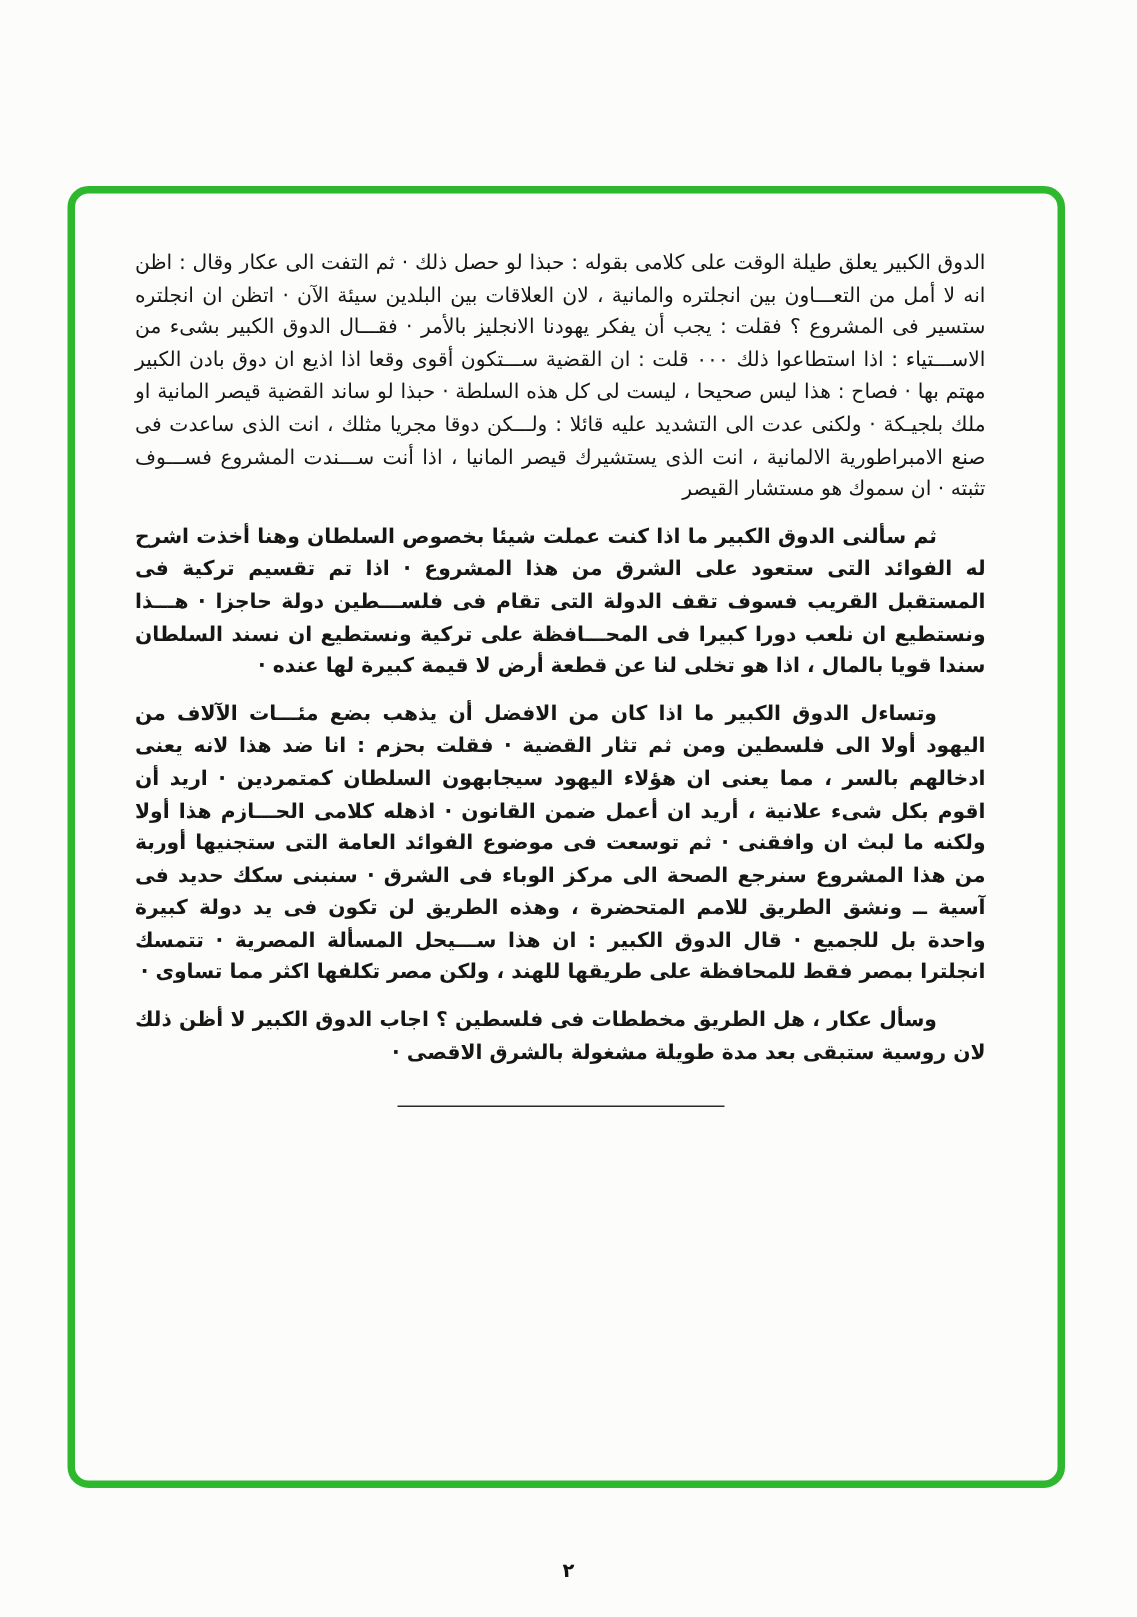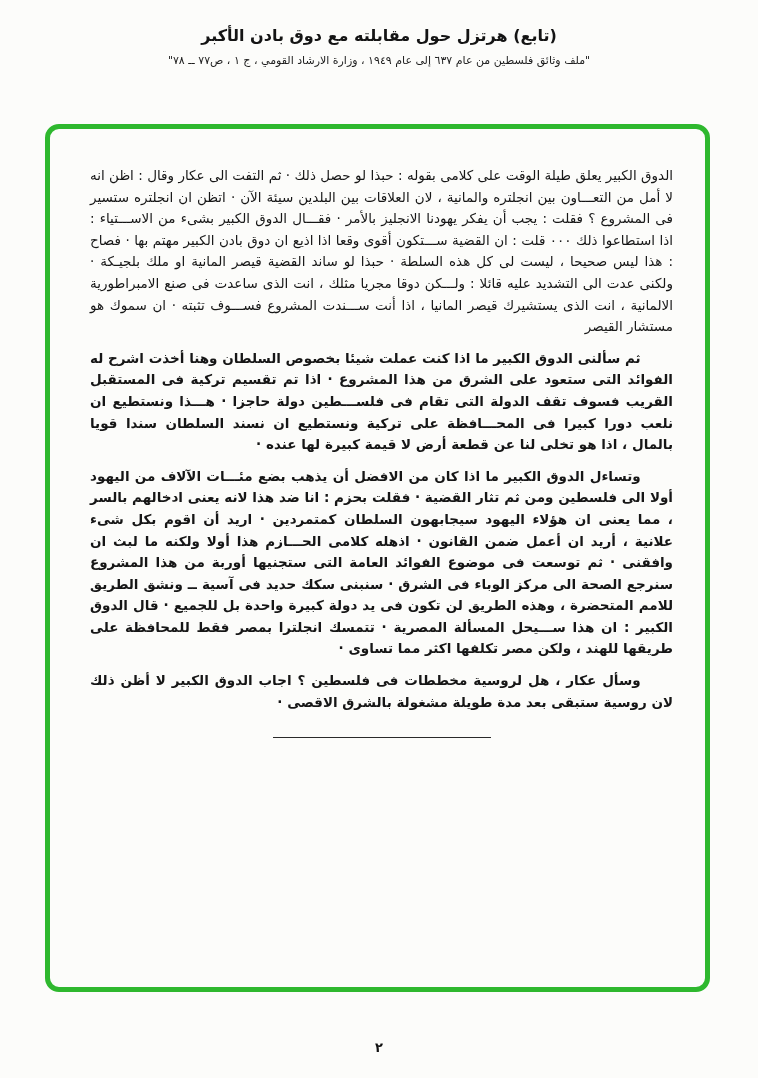--- a/index.html
+++ b/index.html
@@ -40,21 +40,21 @@
     width: 665px;
     height: 868px;
     border: 5px solid #2eb82e;
     border-radius: 14px;
     box-sizing: border-box;
     background: transparent;
   }
   .content {
     direction: rtl;
     text-align: justify;
-    padding: 36px 32px 0 40px;
+    padding: 36px 48px 0 40px;
     font-size: 13.5px;
     line-height: 1.6;
     color: #161616;
   }
   .content p {
     margin: 0 0 10px 0;
   }
   .content p.indented {
     text-indent: 2.4em;
     font-weight: bold;
@@ -73,30 +73,26 @@
     font-size: 13px;
     font-weight: bold;
     color: #111;
   }
 </style>
 </head>
 <body>
 
 <div class="page">
 
-  <div class="header">
-    <div class="doc-title">(تابع) هرتزل حول مقابلته مع دوق بادن الأكبر</div>
-    <div class="doc-source">"ملف وثائق فلسطين من عام ٦٣٧ إلى عام ١٩٤٩ ، وزارة الارشاد القومي ، ج ١ ، ص٧٧ ــ ٧٨"</div>
-  </div>
 
   <div class="frame">
     <div class="content">
       <p>الدوق الكبير يعلق طيلة الوقت على كلامى بقوله : حبذا لو حصل ذلك · ثم التفت الى عكار وقال : اظن انه لا أمل من التعـــاون بين انجلتره والمانية ، لان العلاقات بين البلدين سيئة الآن · اتظن ان انجلتره ستسير فى المشروع ؟ فقلت : يجب أن يفكر يهودنا الانجليز بالأمر · فقـــال الدوق الكبير بشىء من الاســـتياء : اذا استطاعوا ذلك ٠٠٠ قلت : ان القضية ســـتكون أقوى وقعا اذا اذيع ان دوق بادن الكبير مهتم بها · فصاح : هذا ليس صحيحا ، ليست لى كل هذه السلطة · حبذا لو ساند القضية قيصر المانية او ملك بلجيـكة · ولكنى عدت الى التشديد عليه قائلا : ولـــكن دوقا مجريا مثلك ، انت الذى ساعدت فى صنع الامبراطورية الالمانية ، انت الذى يستشيرك قيصر المانيا ، اذا أنت ســـندت المشروع فســـوف تثبته · ان سموك هو مستشار القيصر</p>
       <p class="indented">ثم سألنى الدوق الكبير ما اذا كنت عملت شيئا بخصوص السلطان وهنا أخذت اشرح له الفوائد التى ستعود على الشرق من هذا المشروع · اذا تم تقسيم تركية فى المستقبل القريب فسوف تقف الدولة التى تقام فى فلســـطين دولة حاجزا · هـــذا ونستطيع ان نلعب دورا كبيرا فى المحـــافظة على تركية ونستطيع ان نسند السلطان سندا قويا بالمال ، اذا هو تخلى لنا عن قطعة أرض لا قيمة كبيرة لها عنده ·</p>
       <p class="indented">وتساءل الدوق الكبير ما اذا كان من الافضل أن يذهب بضع مئـــات الآلاف من اليهود أولا الى فلسطين ومن ثم تثار القضية · فقلت بحزم : انا ضد هذا لانه يعنى ادخالهم بالسر ، مما يعنى ان هؤلاء اليهود سيجابهون السلطان كمتمردين · اريد أن اقوم بكل شىء علانية ، أريد ان أعمل ضمن القانون · اذهله كلامى الحـــازم هذا أولا ولكنه ما لبث ان وافقنى · ثم توسعت فى موضوع الفوائد العامة التى ستجنيها أوربة من هذا المشروع سنرجع الصحة الى مركز الوباء فى الشرق · سنبنى سكك حديد فى آسية ــ ونشق الطريق للامم المتحضرة ، وهذه الطريق لن تكون فى يد دولة كبيرة واحدة بل للجميع · قال الدوق الكبير : ان هذا ســـيحل المسألة المصرية · تتمسك انجلترا بمصر فقط للمحافظة على طريقها للهند ، ولكن مصر تكلفها اكثر مما تساوى ·</p>
-      <p class="indented">وسأل عكار ، هل لروسية مخططات فى فلسطين ؟ اجاب الدوق الكبير لا أظن ذلك لان روسية ستبقى بعد مدة طويلة مشغولة بالشرق الاقصى ·</p>
+      <p class="indented">وسأل عكار ، هل الطريق مخططات فى فلسطين ؟ اجاب الدوق الكبير لا أظن ذلك لان روسية ستبقى بعد مدة طويلة مشغولة بالشرق الاقصى ·</p>
       <div class="separator-line"></div>
     </div>
   </div>
 
   <div class="page-number">٢</div>
 
 </div>
 
 </body></html>

